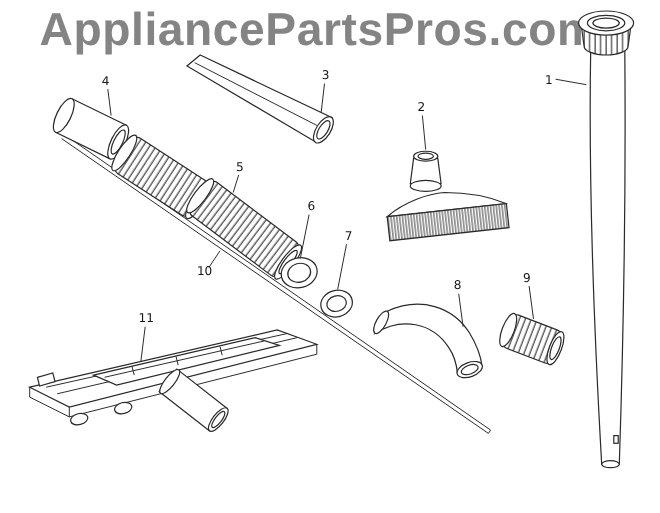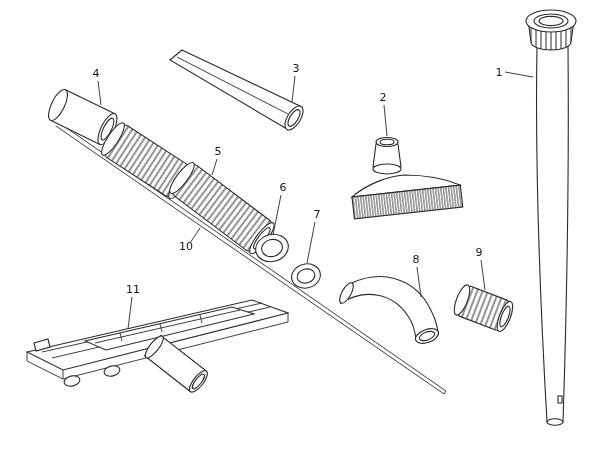--- a/index.html
+++ b/index.html
@@ -12,20 +12,21 @@
   svg .art{stroke:#2a2a2a;stroke-width:1.1;fill:none}
   svg .thin{stroke-width:.9}
   svg text{font-family:"DejaVu Sans",sans-serif;font-size:11px;fill:#151515;
            stroke:none;text-anchor:middle}
 </style>
 </head>
 <body>
 
 <div class="stage">
 
+  <div class="watermark">AppliancePartsPros.com</div>
 
   <svg class="diagram" width="600" height="466" viewBox="0 0 600 466" xmlns="http://www.w3.org/2000/svg">
     <defs>
       <pattern id="ribs5" width="5" height="60" patternUnits="userSpaceOnUse">
         <rect width="5" height="60" fill="#fff"></rect>
         <path d="M1,0 V60" stroke="#2a2a2a" stroke-width="1"></path>
       </pattern>
       <pattern id="ribs3" width="2.6" height="30" patternUnits="userSpaceOnUse">
         <rect width="2.6" height="30" fill="#fff"></rect>
         <path d="M0.8,0 V30" stroke="#1e1e1e" stroke-width="0.8"></path>

